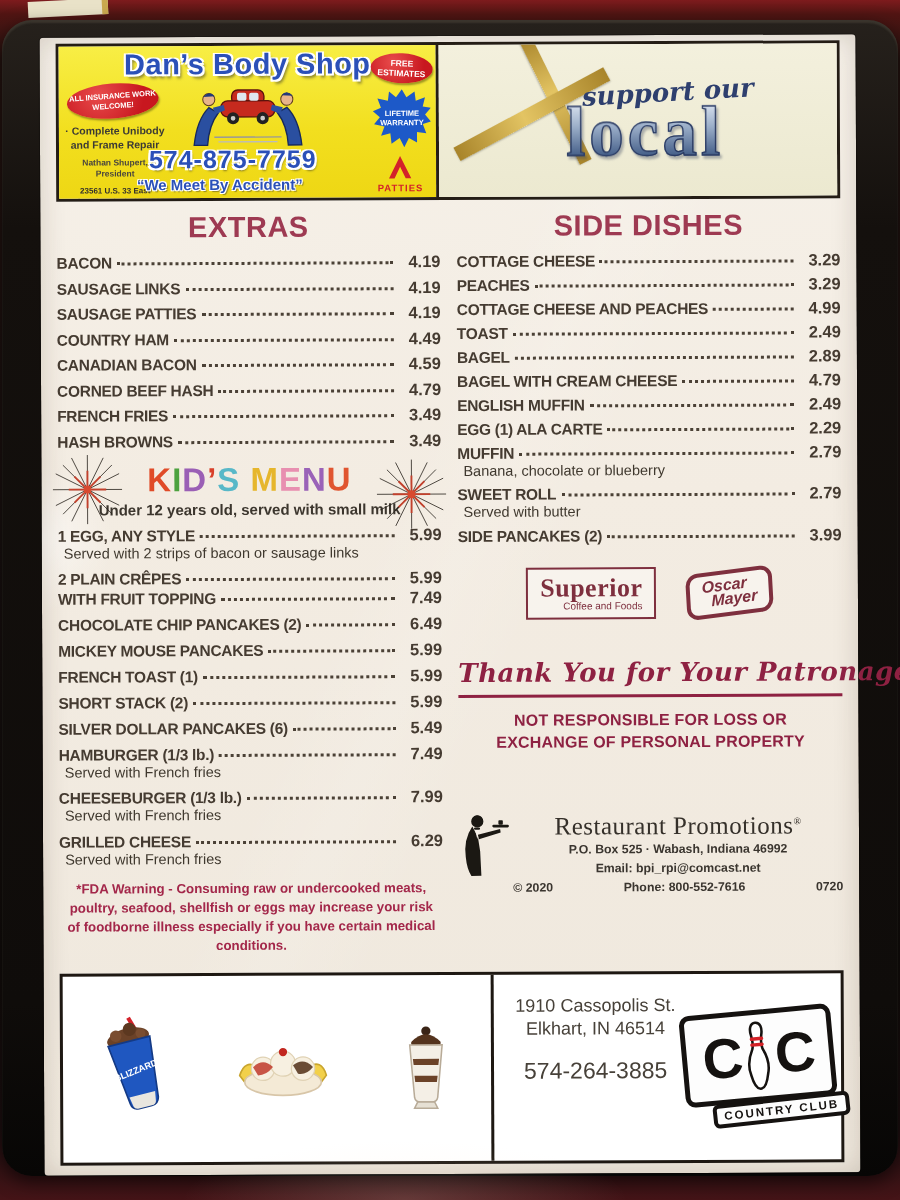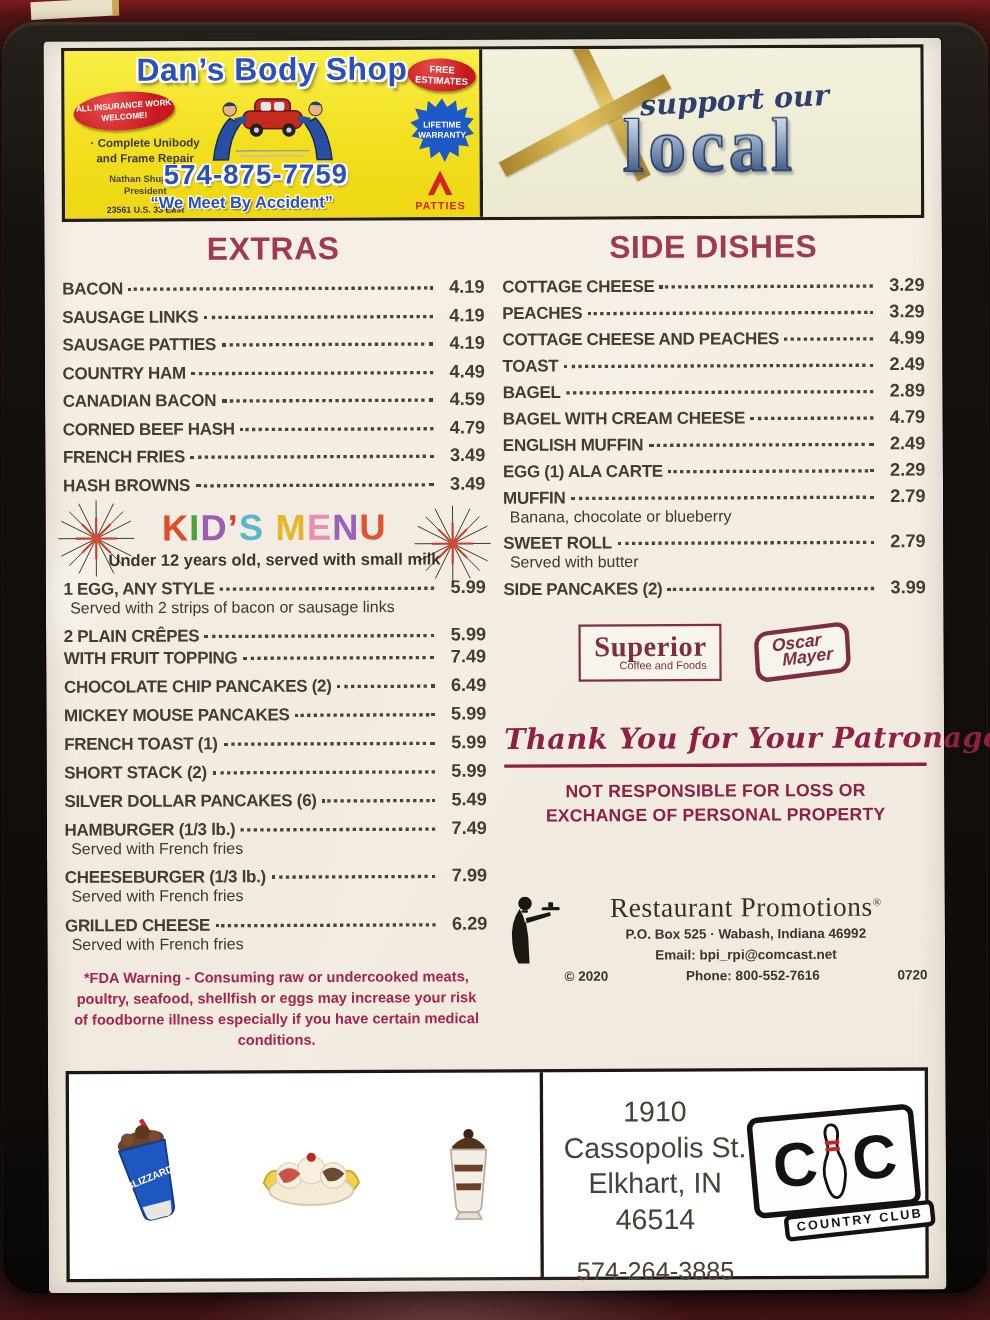--- a/index.html
+++ b/index.html
@@ -16,21 +16,21 @@
     box-shadow:0 0 0 1px rgba(0,0,0,.25), inset 0 0 26px rgba(60,40,20,.18);}
   
   .top-ads{display:flex;height:152px;border:3px solid #241d15;background:#fff;flex:0 0 auto;}
   .ad-dans{position:relative;width:48.5%;background:linear-gradient(180deg,#f8ee45 0%,#f2df1f 55%,#eed714 100%);border-right:3px solid #241d15;overflow:hidden;}
   .dans-title{margin:2px 0 0;text-align:center;font-size:29px;font-weight:900;color:#2b50b8;letter-spacing:.5px;
     text-shadow:-2px -1px 0 #fff,2px -1px 0 #fff,-2px 2px 0 #fff,2px 2px 0 #fff,3px 4px 3px rgba(40,40,40,.55);}
   .oval-badge{position:absolute;background:radial-gradient(circle at 35% 30%, #e84b4b,#c8171f 70%);color:#fff;border-radius:50%;
     display:flex;align-items:center;justify-content:center;text-align:center;font-weight:800;box-shadow:1px 2px 2px rgba(0,0,0,.35);}
   .badge-ins{left:8px;top:37px;width:88px;height:31px;font-size:7.5px;transform:rotate(-4deg);padding:2px;line-height:1.25;}
   .badge-free{right:3px;top:8px;width:62px;height:30px;font-size:8.5px;transform:rotate(3deg);line-height:1.2;}
-  .dans-left{position:absolute;left:18px;top:78px;width:110px;text-align:center;color:#3c3a35;}
+  .dans-left{position:absolute;left:1px;top:78px;width:110px;text-align:center;color:#3c3a35;}
   .dans-svc{font-size:10.5px;font-weight:700;line-height:1.3;}
   .dans-owner{font-size:8.5px;font-weight:700;margin-top:6px;line-height:1.3;color:#4a463e;}
   .dans-addr{font-size:8px;font-weight:700;margin-top:7px;line-height:1.35;color:#33312c;}
   .dans-cartoon{position:absolute;left:50%;top:32px;transform:translateX(-50%);}
   .dans-phone{position:absolute;left:40px;right:70px;bottom:24px;text-align:center;font-size:25px;font-weight:900;color:#2b50b8;letter-spacing:1px;
     text-shadow:-2px -1px 0 #fff,2px -1px 0 #fff,-2px 2px 0 #fff,2px 2px 0 #fff,2px 3px 2px rgba(40,40,40,.5);}
   .dans-tagline{position:absolute;left:10px;right:66px;bottom:5px;text-align:center;font-size:15px;font-weight:900;color:#2b50b8;
     text-shadow:-1px -1px 0 #fff,1px -1px 0 #fff,-1px 1px 0 #fff,1px 1px 0 #fff,2px 2px 1px rgba(40,40,40,.45);}
   .warranty{position:absolute;right:5px;top:44px;width:58px;height:58px;}
   .warranty text{font-weight:800;}
@@ -86,21 +86,21 @@
   .promo-row{display:flex;justify-content:space-between;width:330px;font-size:12.3px;font-weight:700;color:#3a352f;margin-top:2px;}
   
   .bottom-ads{display:flex;height:186px;border:3px solid #1e1812;background:#fff;margin-top:12px;flex:0 0 auto;}
   .ad-dq{width:53.5%;border-right:3px solid #1e1812;display:flex;align-items:center;justify-content:space-around;padding:0 6px;}
   .blizzard{transform:rotate(-14deg);margin-top:-8px;}
   .dq-center{text-align:center;}
   .dq-name{font-size:21px;font-weight:800;color:#171310;margin-top:2px;}
   .ad-lanes{flex:1;display:flex;padding:8px 4px 8px 14px;}
   .lanes-text{flex:1;text-align:center;}
   .lanes-title{font-size:26px;font-weight:800;color:#d42127;text-align:left;}
-  .lanes-addr{font-size:26px;color:#474139;line-height:1.25;margin-top:12px;}
+  .lanes-addr{font-size:18px;color:#474139;line-height:1.25;margin-top:12px;}
   .lanes-phone{font-size:23px;color:#474139;margin-top:18px;}
   .lanes-logo{width:152px;align-self:center;transform:rotate(-5deg);margin-right:2px;}
   .logo-frame{border:5px solid #151210;border-radius:10px;background:#fdfdfd;display:flex;align-items:center;justify-content:center;padding:2px 6px;}
   .logo-c{font-size:56px;font-weight:900;color:#151210;line-height:1;letter-spacing:-2px;}
   .logo-banner{display:inline-block;border:4px solid #151210;border-radius:6px;background:#fdfdfd;padding:2px 7px;margin:-8px 0 0 26px;transform:rotate(-1deg);
     font-size:11.5px;font-weight:900;letter-spacing:2px;color:#151210;white-space:nowrap;}
   .glare-bottom{position:absolute;left:20%;right:30%;bottom:0;height:60px;background:radial-gradient(ellipse at 50% 100%, rgba(255,230,210,.18), rgba(0,0,0,0) 70%);pointer-events:none;}
 </style>
 </head>
 <body>

